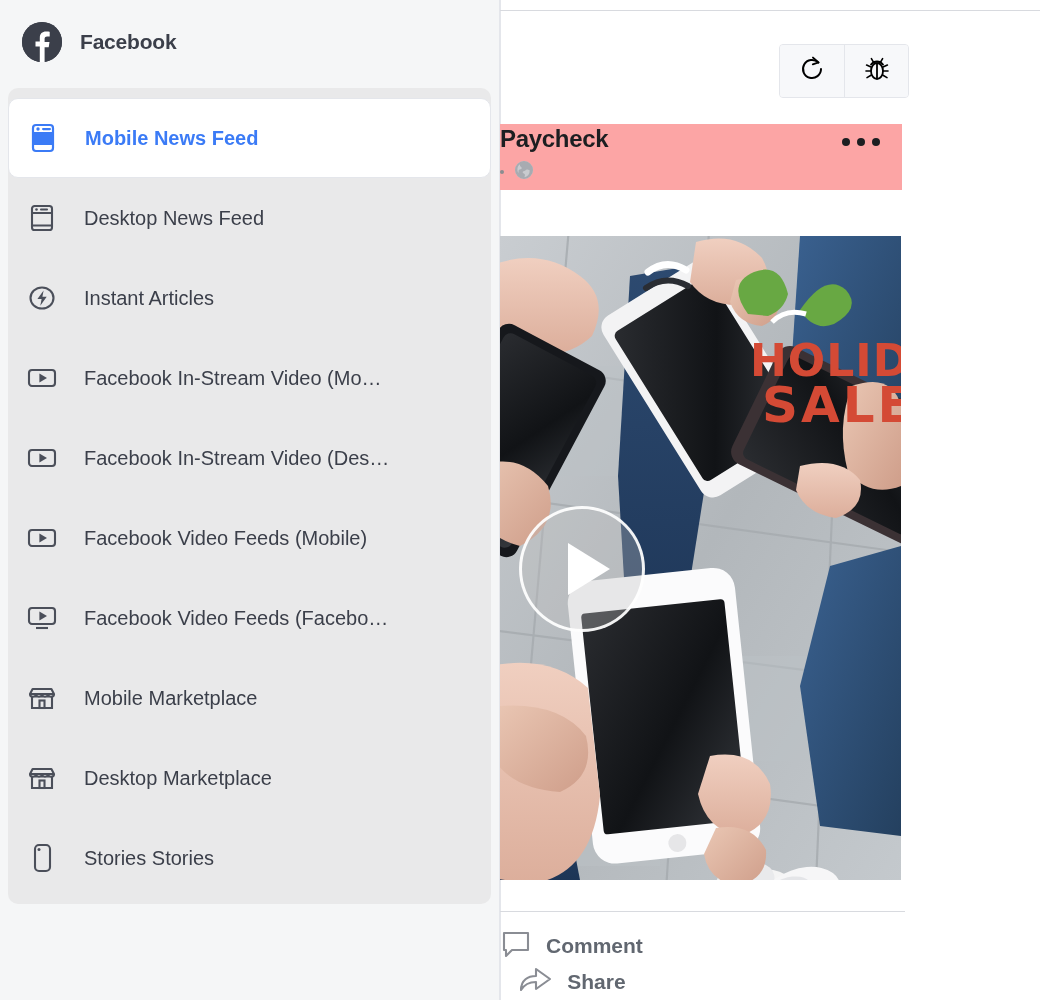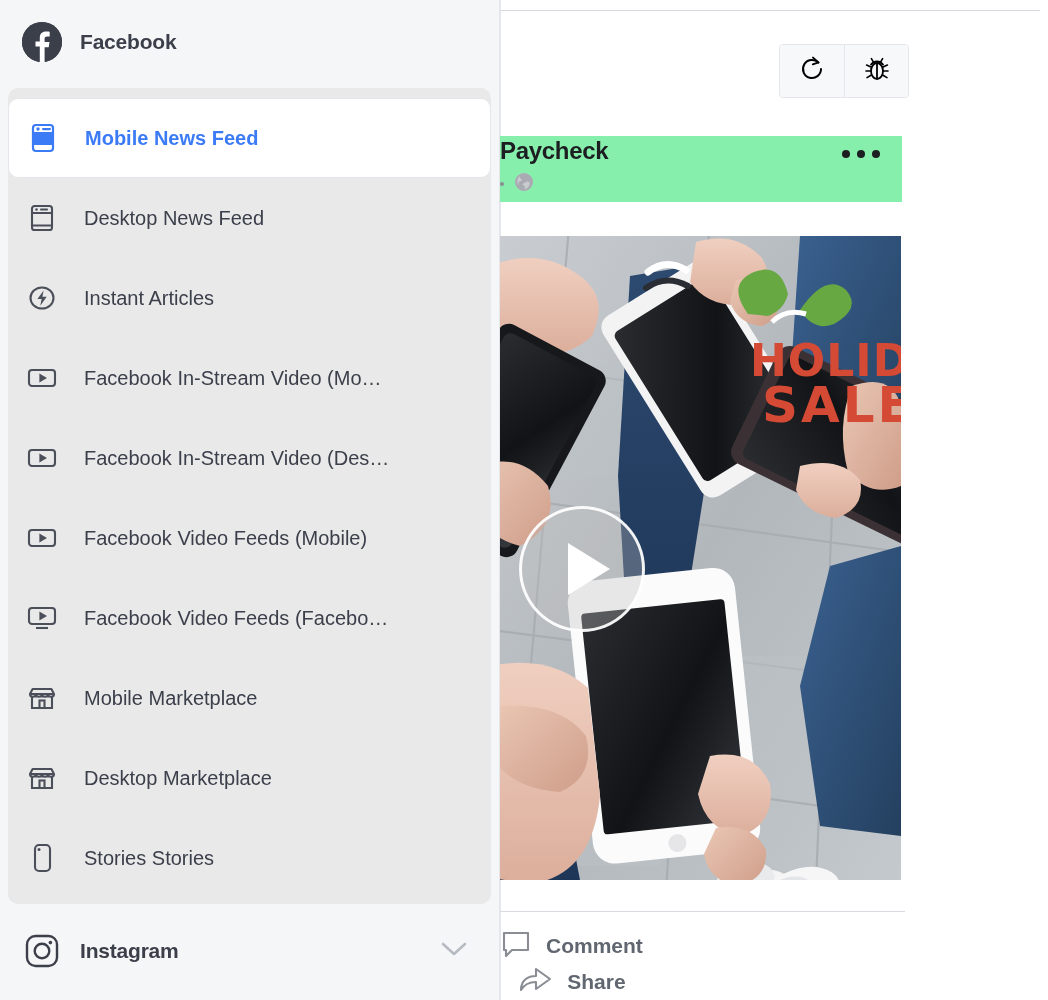--- a/index.html
+++ b/index.html
@@ -114,23 +114,23 @@
   }
   .tool-btn {
     width: 64px; height: 52px;
     display: flex; align-items: center; justify-content: center;
     background: #f7f8fa;
     cursor: pointer;
   }
   .tool-btn + .tool-btn { border-left: 1px solid #e4e6eb; }
 
   .post-card {
-    position: absolute; top: 136px; left: -18px;
+    position: absolute; top: 124px; left: -18px;
     width: 420px;
-    background: #86efac;
+    background: #fca5a5;
   }
   .post-head {
     display: flex; align-items: flex-start;
     padding: 0 0 0 18px;
     height: 66px;
     position: relative;
   }
   .post-title {
     font-size: 24px; font-weight: bold; color: #1c1e21;
     letter-spacing: -0.3px;
@@ -323,35 +323,20 @@
           <svg width="34" height="34" viewBox="0 0 34 34">
             <rect x="10" y="4" width="15" height="26" rx="4" fill="none" stroke="#4b4f5a" stroke-width="2.1"></rect>
             <circle cx="14" cy="8.6" r="1.5" fill="#4b4f5a"></circle>
           </svg>
         </span>
         <span class="nav-label">Stories Stories</span>
       </div>
 
     </div>
 
-    <div class="platform-row">
-      <span class="fb-logo" style="background:transparent;">
-        <svg width="40" height="40" viewBox="0 0 40 40">
-          <rect x="5" y="5" width="30" height="30" rx="8.5" fill="none" stroke="#3b3f4a" stroke-width="2.4"></rect>
-          <circle cx="20" cy="20" r="7.3" fill="none" stroke="#3b3f4a" stroke-width="2.4"></circle>
-          <circle cx="28.4" cy="11.6" r="1.8" fill="#3b3f4a"></circle>
-        </svg>
-      </span>
-      <span class="plat-label">Instagram</span>
-      <span class="chevron">
-        <svg width="34" height="34" viewBox="0 0 34 34">
-          <path d="M6 12l11 10 11-10" fill="none" stroke="#b6bac2" stroke-width="2.6" stroke-linecap="round" stroke-linejoin="round"></path>
-        </svg>
-      </span>
-    </div>
 
   </aside>
 
   <section class="preview-pane">
     <div class="pane-left-rule"></div>
     <div class="pane-divider"></div>
 
     <div class="tool-group">
       <div class="tool-btn">
         <span>

